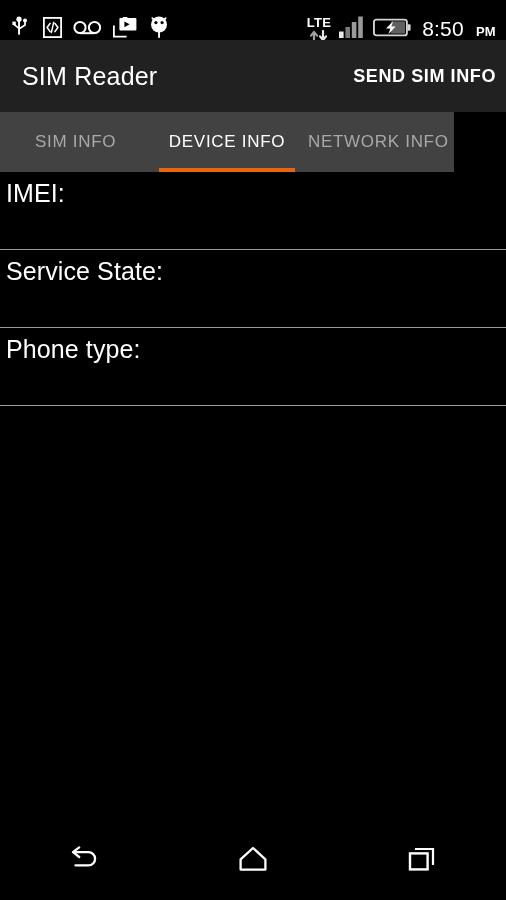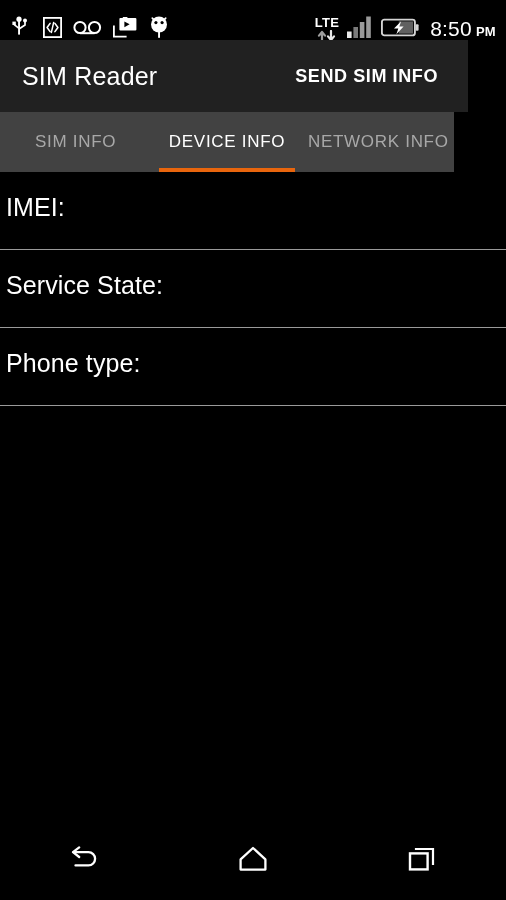--- a/index.html
+++ b/index.html
@@ -16,30 +16,30 @@
     position:absolute; top:0; left:0; width:506px; height:58px;
     background:#000;
     display:flex; 
     padding:0 10px 0 12px;
   }
   .status-left { display:flex; align-items:center; gap:11px; }
   .status-right { margin-left:auto; display:flex; align-items:center; gap:8px; }
   .sicon { display:block; }
   .clock {
     color:#fff; font-size:21px; letter-spacing:0.2px;
-    display:flex; align-items:baseline; gap:4px; margin-left:3px;
+    display:flex; align-items:baseline; gap:12px; margin-left:3px;
   }
   .clock .ampm { font-size:13px; font-weight:bold; letter-spacing:0.3px; }
 
   
   .app-bar {
-    position:absolute; top:40px; left:0; width:468px; height:72px;
+    position:absolute; top:40px; left:0; width:506px; height:72px;
     background:#212121;
     display:flex; align-items:center;
-    padding:0 24px 0 22px;
+    padding:0 4px 0 22px;
     gap:7px;
   }
   .app-title { color:#fff; font-size:25px; font-weight:400; letter-spacing:0.2px; }
   .app-action {
     margin-left:auto; color:#fff; font-size:18px; font-weight:bold;
     letter-spacing:0.6px; padding:8px 6px; cursor:pointer;
   }
 
   
   .tab-bar {
@@ -56,21 +56,21 @@
   .tab.active { color:#fff; }
   .tab.active::after {
     content:""; position:absolute; left:8px; right:8px; bottom:0;
     height:4px; background:#e8650d;
   }
 
   
   .list { position:absolute; top:172px; left:0; width:506px; background:#000; }
   .row {
     position:relative; height:78px; background:#000;
-    padding:20px 8px 0 6px;
+    padding:6px 8px 0 6px;
     border-bottom:1px solid #9a9a9a;
     display:flex; flex-direction:column; justify-content:flex-start;
   }
   .row:first-child { border-top:none; }
   .row-label { color:#fff; font-size:25px; line-height:30px; letter-spacing:0.1px; }
   .row-value { color:#fff; font-size:19px; line-height:24px; margin-top:2px; }
 
   
   .nav-bar {
     position:absolute; bottom:0; left:0; width:506px; height:78px;

